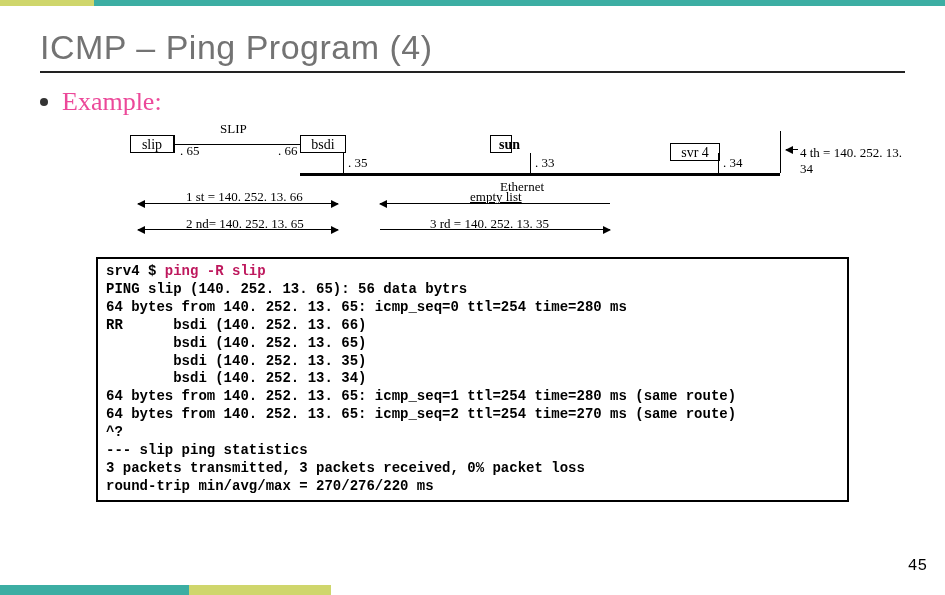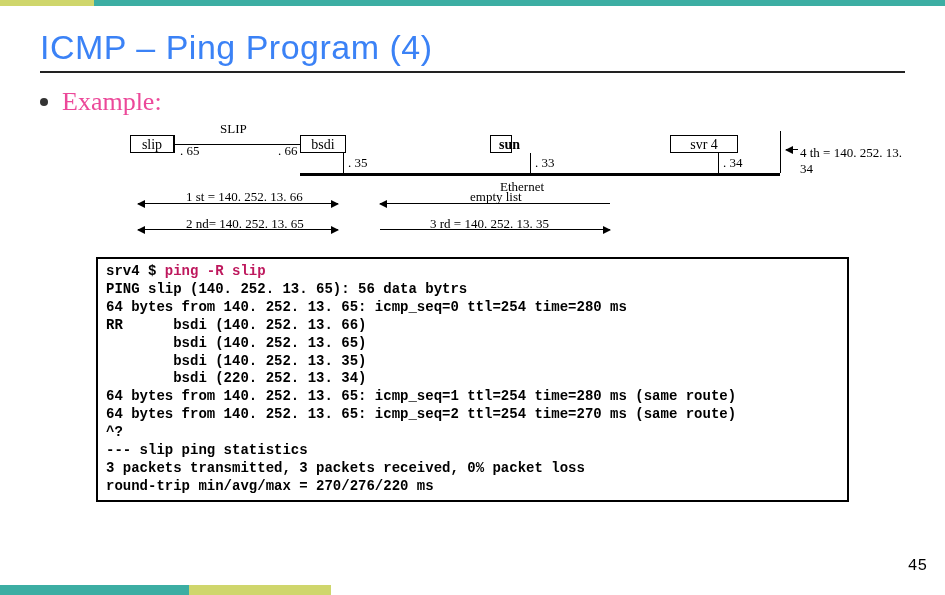--- a/index.html
+++ b/index.html
@@ -16,21 +16,21 @@
     position: absolute;
     top: 0; left: 0; right: 0;
     height: 6px;
     background: linear-gradient(to right, #cfd66c 0%, #cfd66c 10%, #3caea3 10%, #3caea3 100%);
   }
   .content {
     padding: 18px 40px 0 40px;
   }
   .title {
     font-size: 34px;
-    color: #3b82f6;
+    color: #737373;
     font-weight: 400;
     margin: 10px 0 4px 0;
     letter-spacing: .5px;
   }
   .hr {
     border: none;
     border-top: 2px solid #222;
     margin: 4px 0 14px 0;
   }
   .bullet-row {
@@ -124,21 +124,21 @@
   </div>
 
   <div class="diagram">
 
     <div class="node" style="left:30px; top:14px; width:44px;">slip</div>
 
     <div class="node" style="left:200px; top:14px; width:46px;">bsdi</div>
 
     <div class="node" style="left:390px; top:14px; width:22px;font-weight:bold;">sun</div>
 
-    <div class="node" style="left:570px; top:14px; width:68px;">svr 4</div>
+    <div class="node" style="left:570px; top:22px; width:50px;">svr 4</div>
 
     <div class="vline" style="left:74px; top:14px; height:18px;"></div>
     <div class="slipline" style="left:74px; top:23px; width:126px;"></div>
     <div class="vline" style="left:200px; top:14px; height:18px;"></div>
     <div class="label" style="left:120px; top:0px;">SLIP</div>
     <div class="label" style="left:80px; top:22px;">. 65</div>
     <div class="label" style="left:178px; top:22px;">. 66</div>
 
     <div class="vline" style="left:243px; top:32px; height:20px;"></div>
     <div class="label" style="left:248px; top:34px;">. 35</div>
@@ -157,34 +157,34 @@
     <div class="label" style="left:700px; top:24px;">4 th = 140. 252. 13. 34</div>
     <div class="arrow left" style="left:686px; top:28px; width:12px;"></div>
 
     <div class="arrow dbl" style="left:38px; top:82px; width:200px;"></div>
     <div class="label" style="left:86px; top:68px;">1 st = 140. 252. 13. 66</div>
 
     <div class="arrow dbl" style="left:38px; top:108px; width:200px;"></div>
     <div class="label" style="left:86px; top:95px;font-family:Liberation Serif, serif;">2 nd= 140. 252. 13. 65</div>
 
     <div class="arrow left" style="left:280px; top:82px; width:230px;"></div>
-    <div class="label" style="left:370px; top:68px;">empty list</div>
+    <div class="label" style="left:370px; top:68px;text-decoration:underline;">empty list</div>
 
     <div class="arrow right" style="left:280px; top:108px; width:230px;"></div>
     <div class="label" style="left:330px; top:95px;">3 rd = 140. 252. 13. 35</div>
 
   </div>
 
   <div class="terminal"><span>srv4 $ </span><span class="cmd">ping -R slip</span>
 <span>PING slip (140. 252. 13. 65): 56 data bytrs</span>
 <span>64 bytes from 140. 252. 13. 65: icmp_seq=0 ttl=254 time=280 ms</span>
 <span>RR      bsdi (140. 252. 13. 66)</span>
 <span>        bsdi (140. 252. 13. 65)</span>
 <span>        bsdi (140. 252. 13. 35)</span>
-<span>        bsdi (220. 252. 13. 34)</span>
+<span>        bsdi (140. 252. 13. 34)</span>
 <span>64 bytes from 140. 252. 13. 65: icmp_seq=1 ttl=254 time=280 ms (same route)</span>
 <span>64 bytes from 140. 252. 13. 65: icmp_seq=2 ttl=254 time=270 ms (same route)</span>
 <span>^?</span>
 <span>--- slip ping statistics</span>
 <span>3 packets transmitted, 3 packets received, 0% packet loss</span>
 <span>round-trip min/avg/max = 270/276/220 ms</span></div>
 
 </div>
 
 <div class="pagenum">45</div>

